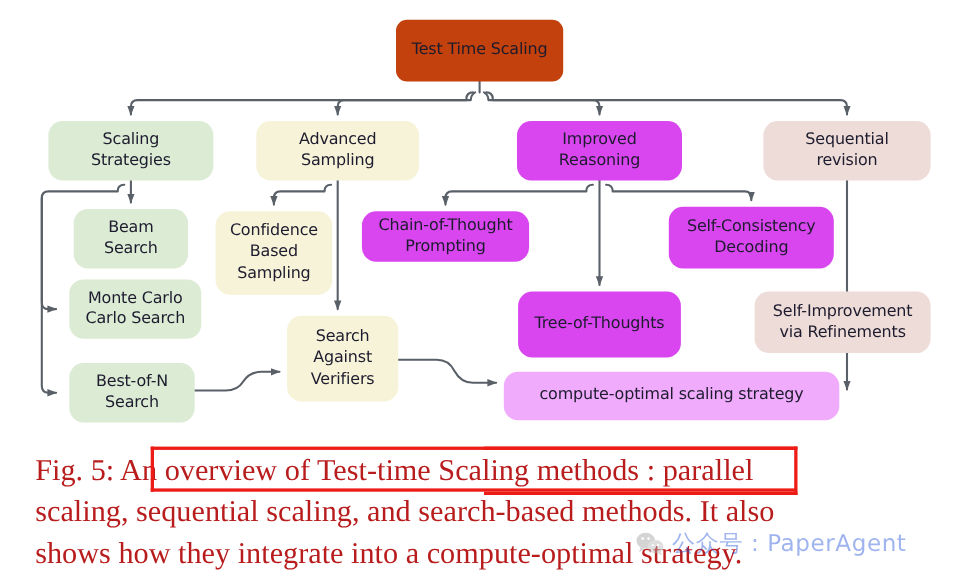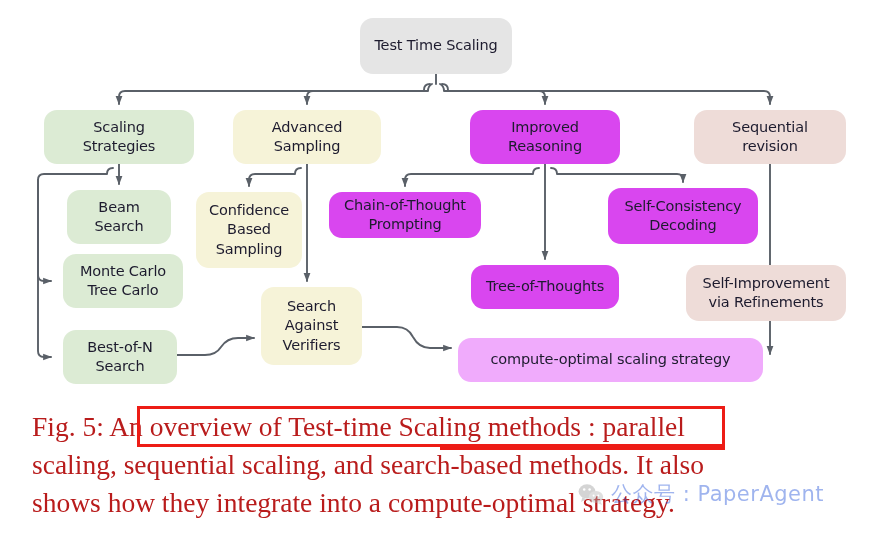--- a/index.html
+++ b/index.html
@@ -44,21 +44,21 @@
     border-radius: 13px;
     font-family: "DejaVu Sans", sans-serif;
     font-size: 14.5px;
     line-height: 1.32;
     letter-spacing: -0.15px;
     color: #1d1b2e;
     padding: 3px 6px;
     white-space: pre-line;
   }
 
-  .n-blue   { background: #e5e5e5; }
+  .n-blue   { background: #c2410c; border-radius: 10px; }
   .n-green  { background: #dcebd4; }
   .n-yellow { background: #f6f3d8; }
   .n-purple { background: #d946ef; }
   .n-pink   { background: #eedcd8; }
   .n-cyan   { background: #f0abfc; }
 
   
   #caption {
     position: absolute;
     left: 0;
@@ -173,32 +173,32 @@
 Strategies</div>
   <div class="node n-yellow" style="left: 233px; top: 110px; width: 148px; height: 54px;">Advanced
 Sampling</div>
   <div class="node n-purple" style="left: 470px; top: 110px; width: 150px; height: 54px;">Improved
 Reasoning</div>
   <div class="node n-pink" style="left: 694px; top: 110px; width: 152px; height: 54px;">Sequential
 revision</div>
   <div class="node n-green" style="left: 67px; top: 190px; width: 104px; height: 54px;">Beam
 Search</div>
   <div class="node n-green" style="left: 63px; top: 254px; width: 120px; height: 54px;">Monte Carlo
-Tree Carlo</div>
+Carlo Search</div>
   <div class="node n-green" style="left: 63px; top: 330px; width: 114px; height: 54px;">Best-of-N
 Search</div>
   <div class="node n-yellow" style="left: 196px; top: 192px; width: 106px; height: 76px;">Confidence
 Based
 Sampling</div>
   <div class="node n-yellow" style="left: 261px; top: 287px; width: 101px; height: 78px;">Search
 Against
 Verifiers</div>
   <div class="node n-purple" style="left: 329px; top: 192px; width: 152px; height: 46px;">Chain-of-Thought
 Prompting</div>
-  <div class="node n-purple" style="left: 471px; top: 265px; width: 148px; height: 44px;">Tree-of-Thoughts</div>
+  <div class="node n-purple" style="left: 471px; top: 265px; width: 148px; height: 60px;">Tree-of-Thoughts</div>
   <div class="node n-purple" style="left: 608px; top: 188px; width: 150px; height: 56px;">Self-Consistency
 Decoding</div>
   <div class="node n-pink" style="left: 686px; top: 265px; width: 160px; height: 56px;">Self-Improvement
 via Refinements</div>
   <div class="node n-cyan" style="left: 458px; top: 338px; width: 305px; height: 44px;">compute-optimal scaling strategy</div>
 
 </div>
 
 <div id="caption">
   <span class="cap-line cap-justify">

